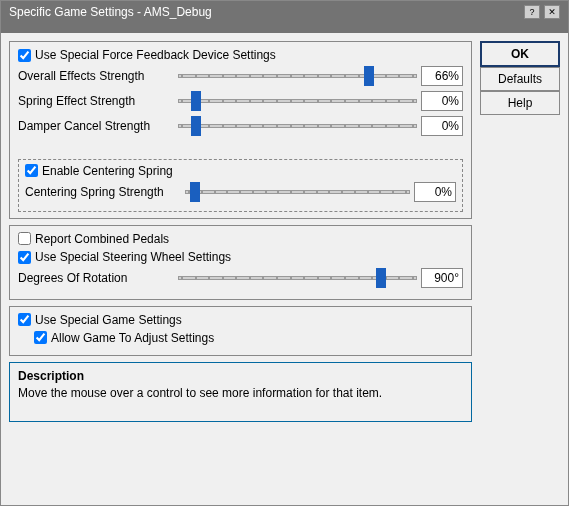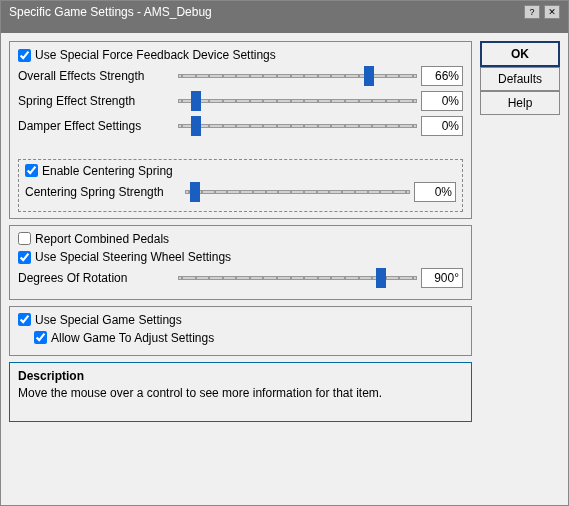--- a/index.html
+++ b/index.html
@@ -262,21 +262,21 @@
                   <span class="slider-dot"></span>
                   <span class="slider-dot"></span>
               </div>
               <div class="slider-thumb" style="left:5%;"></div>
             </div>
           </div>
           <div class="value-box">0%</div>
         </div>
 
         <div class="slider-row">
-          <span class="slider-label">Damper Effect Settings</span>
+          <span class="slider-label">Damper Cancel Strength</span>
           <div class="slider-container">
             <div class="slider-track">
               <div class="slider-dots">
                 <span class="slider-dot"></span>
                   <span class="slider-dot"></span>
                   <span class="slider-dot"></span>
                 <span class="slider-dot"></span>
                   <span class="slider-dot"></span>
                   <span class="slider-dot"></span>
                 <span class="slider-dot"></span>

